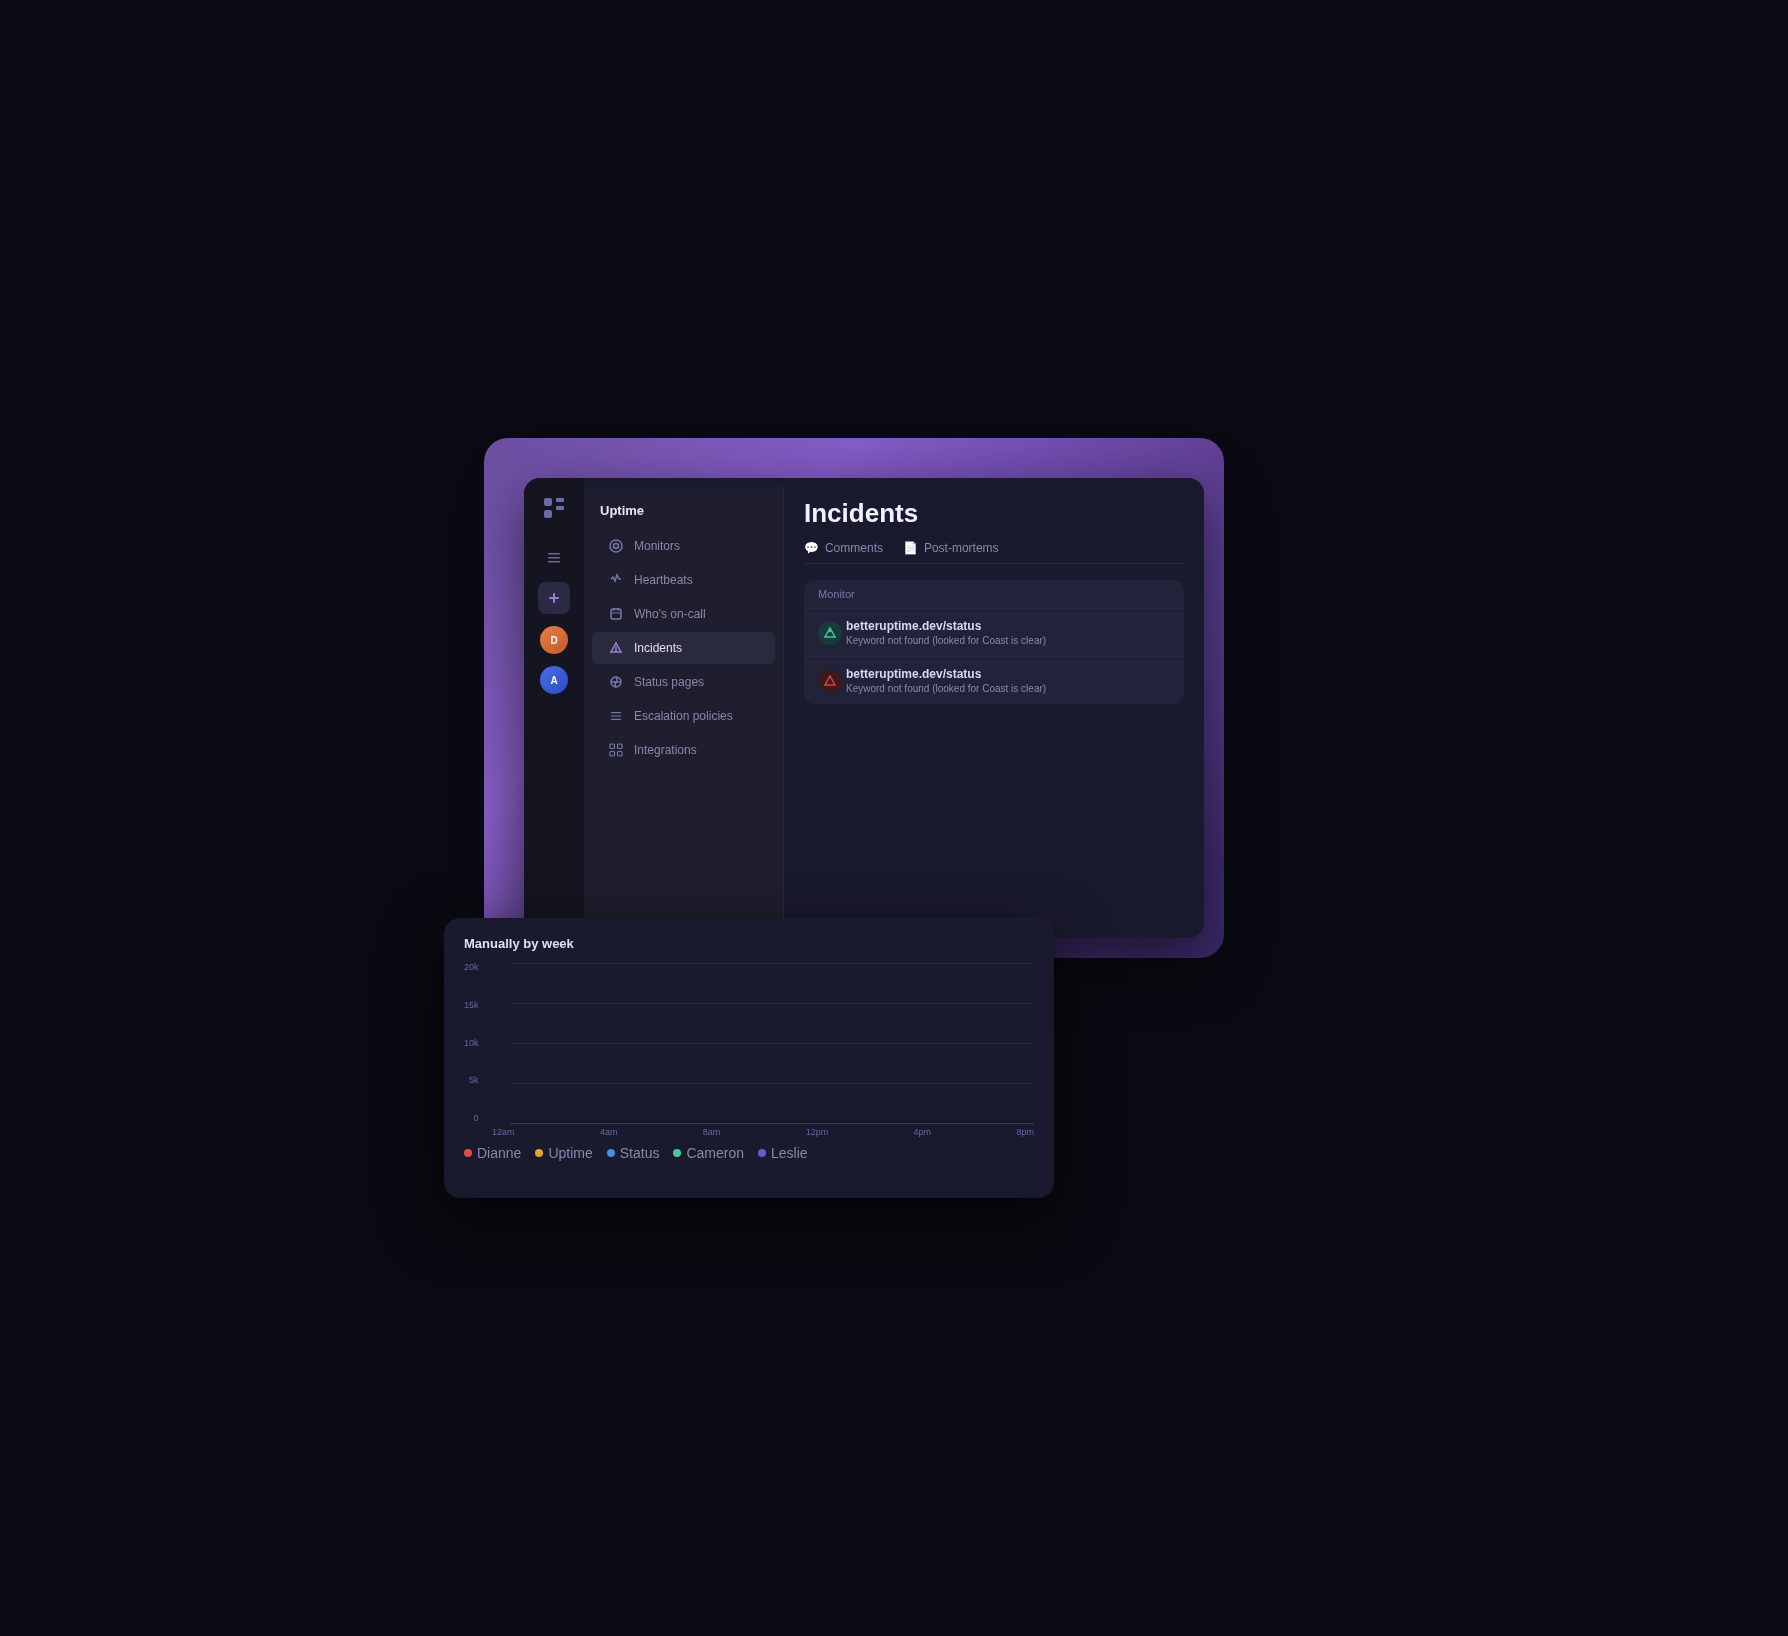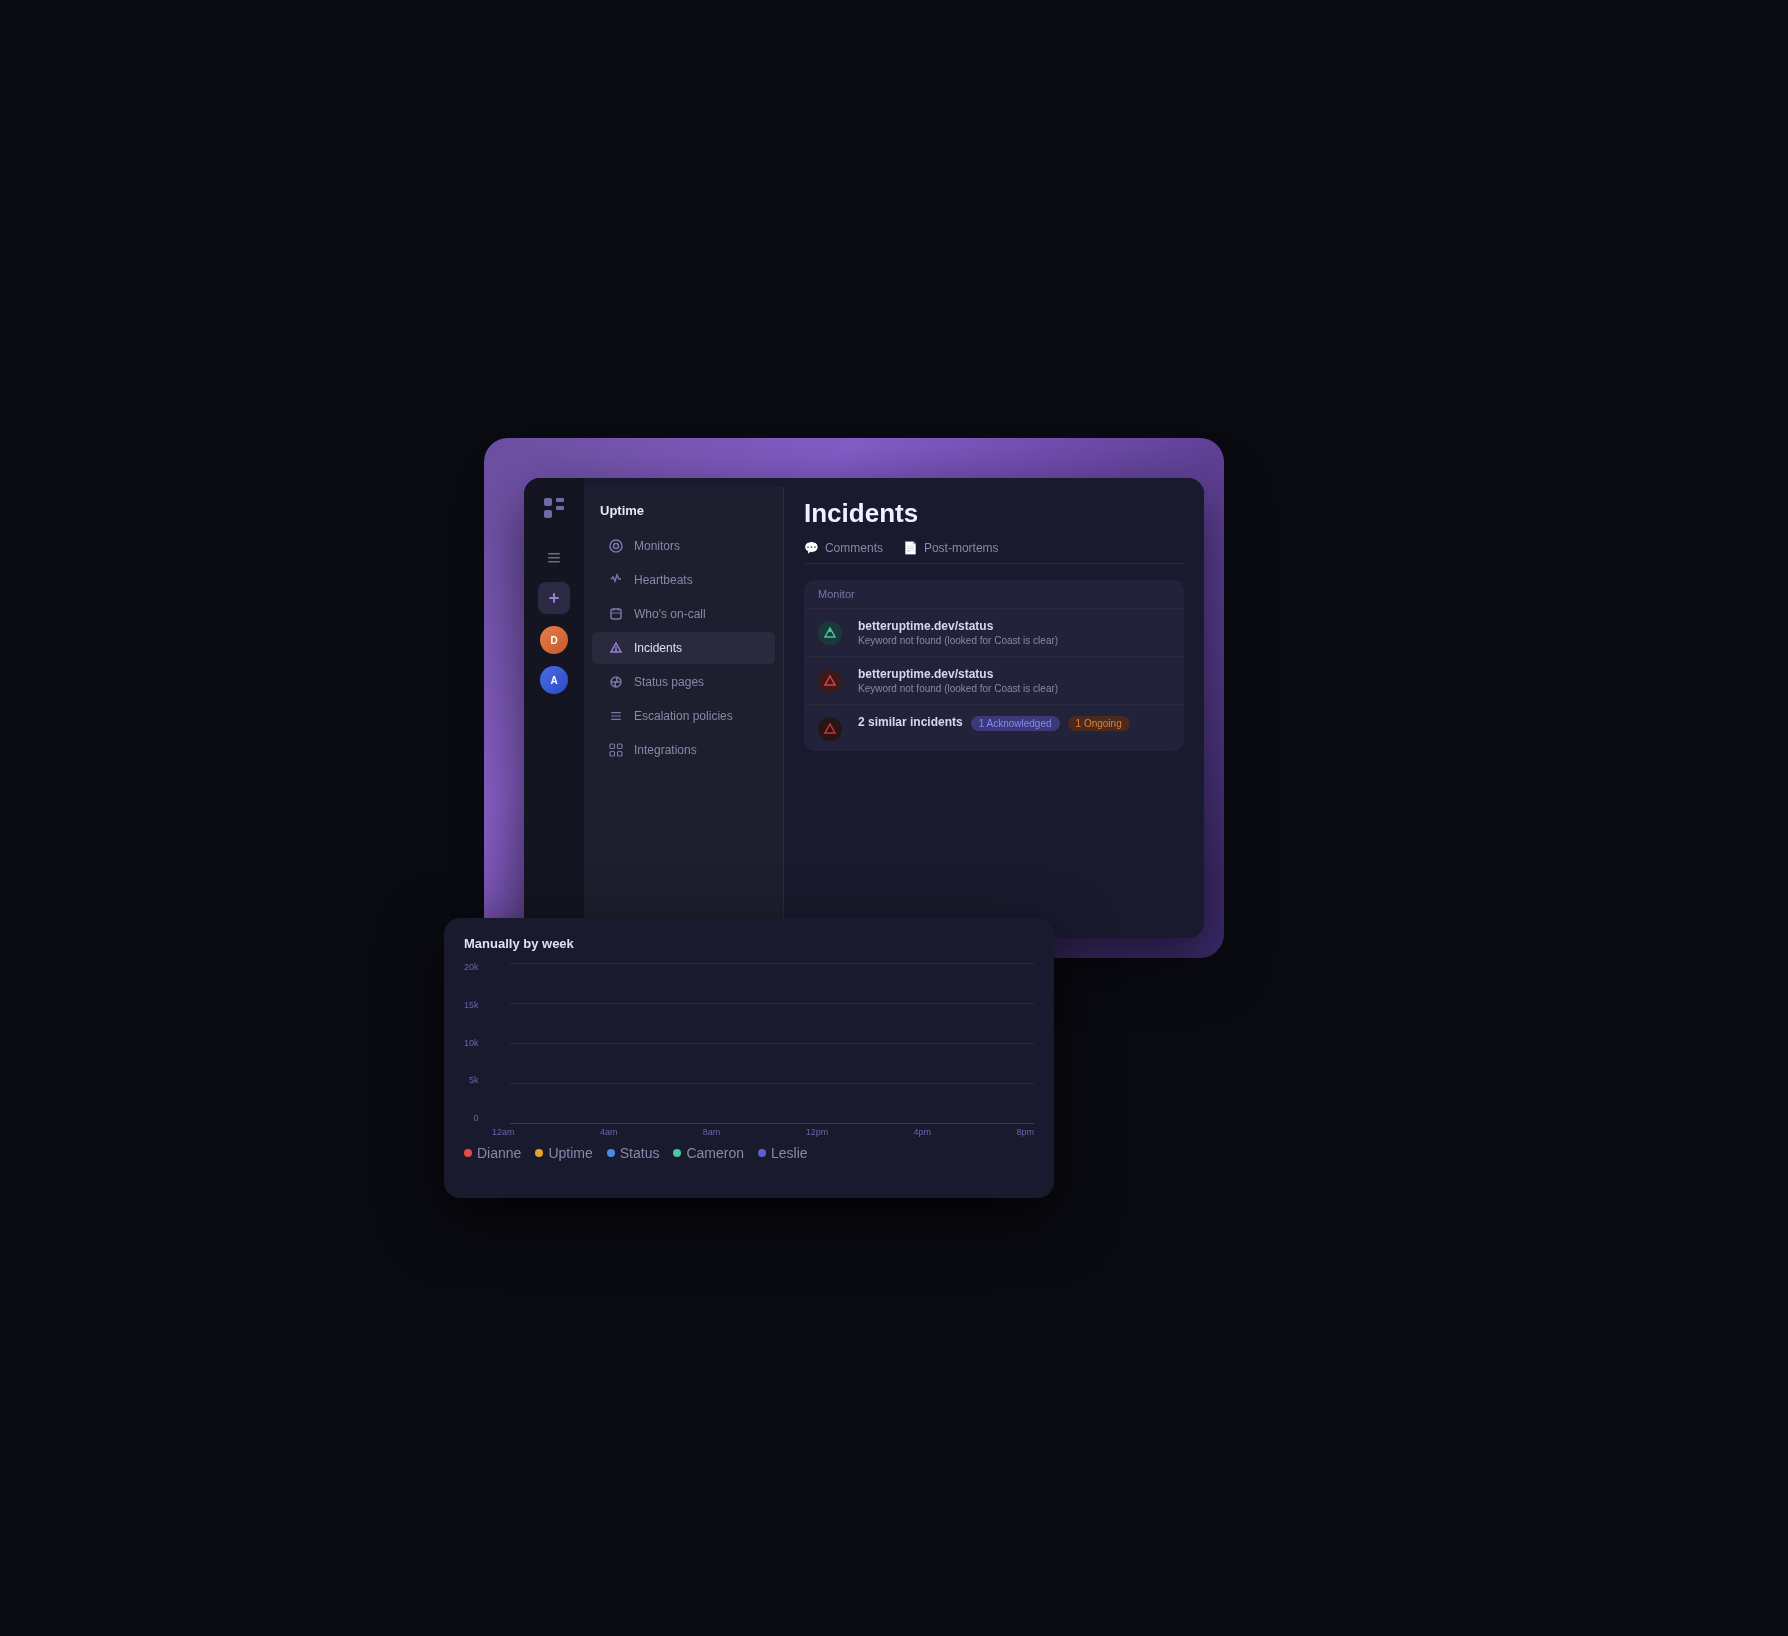--- a/index.html
+++ b/index.html
@@ -209,21 +209,21 @@
     .monitor-header {
       padding: 8px 14px;
       font-size: 11px;
       color: #7777aa;
       border-bottom: 1px solid #2a2a3e;
     }
 
     .incident-row {
       display: flex;
       align-items: flex-start;
-      gap: 16px;
+      gap: 4px;
       padding: 10px 14px;
       border-bottom: 1px solid #2a2a3e;
     }
 
     .incident-row:last-child {
       border-bottom: none;
     }
 
     .incident-icon {
       width: 24px;
@@ -537,34 +537,20 @@
             <svg width="14" height="14" viewBox="0 0 14 14" fill="none" stroke="#e04040" stroke-width="1.5">
               <path d="M7 2 L12 11 L2 11 Z"></path>
             </svg>
           </div>
           <div class="incident-info">
             <div class="incident-title">betteruptime.dev/status</div>
             <div class="incident-sub">Keyword not found (looked for Coast is clear)</div>
           </div>
         </div>
 
-        <div class="incident-row">
-          <div class="incident-icon dark-red">
-            <svg width="14" height="14" viewBox="0 0 14 14" fill="none" stroke="#cc3333" stroke-width="1.5">
-              <path d="M7 2 L12 11 L2 11 Z"></path>
-            </svg>
-          </div>
-          <div class="incident-info">
-            <div class="similar-row">
-              <span class="incident-title">2 similar incidents</span>
-              <span class="badge acknowledged">1 Acknowledged</span>
-              <span class="badge ongoing">1 Ongoing</span>
-            </div>
-          </div>
-        </div>
       </div>
     </div>
   </div>
 
   <div class="chart-panel">
     <div class="chart-title">Manually by week</div>
 
     <div style="display:flex; gap:25px; height:160px;">
 
       <div class="y-labels">

